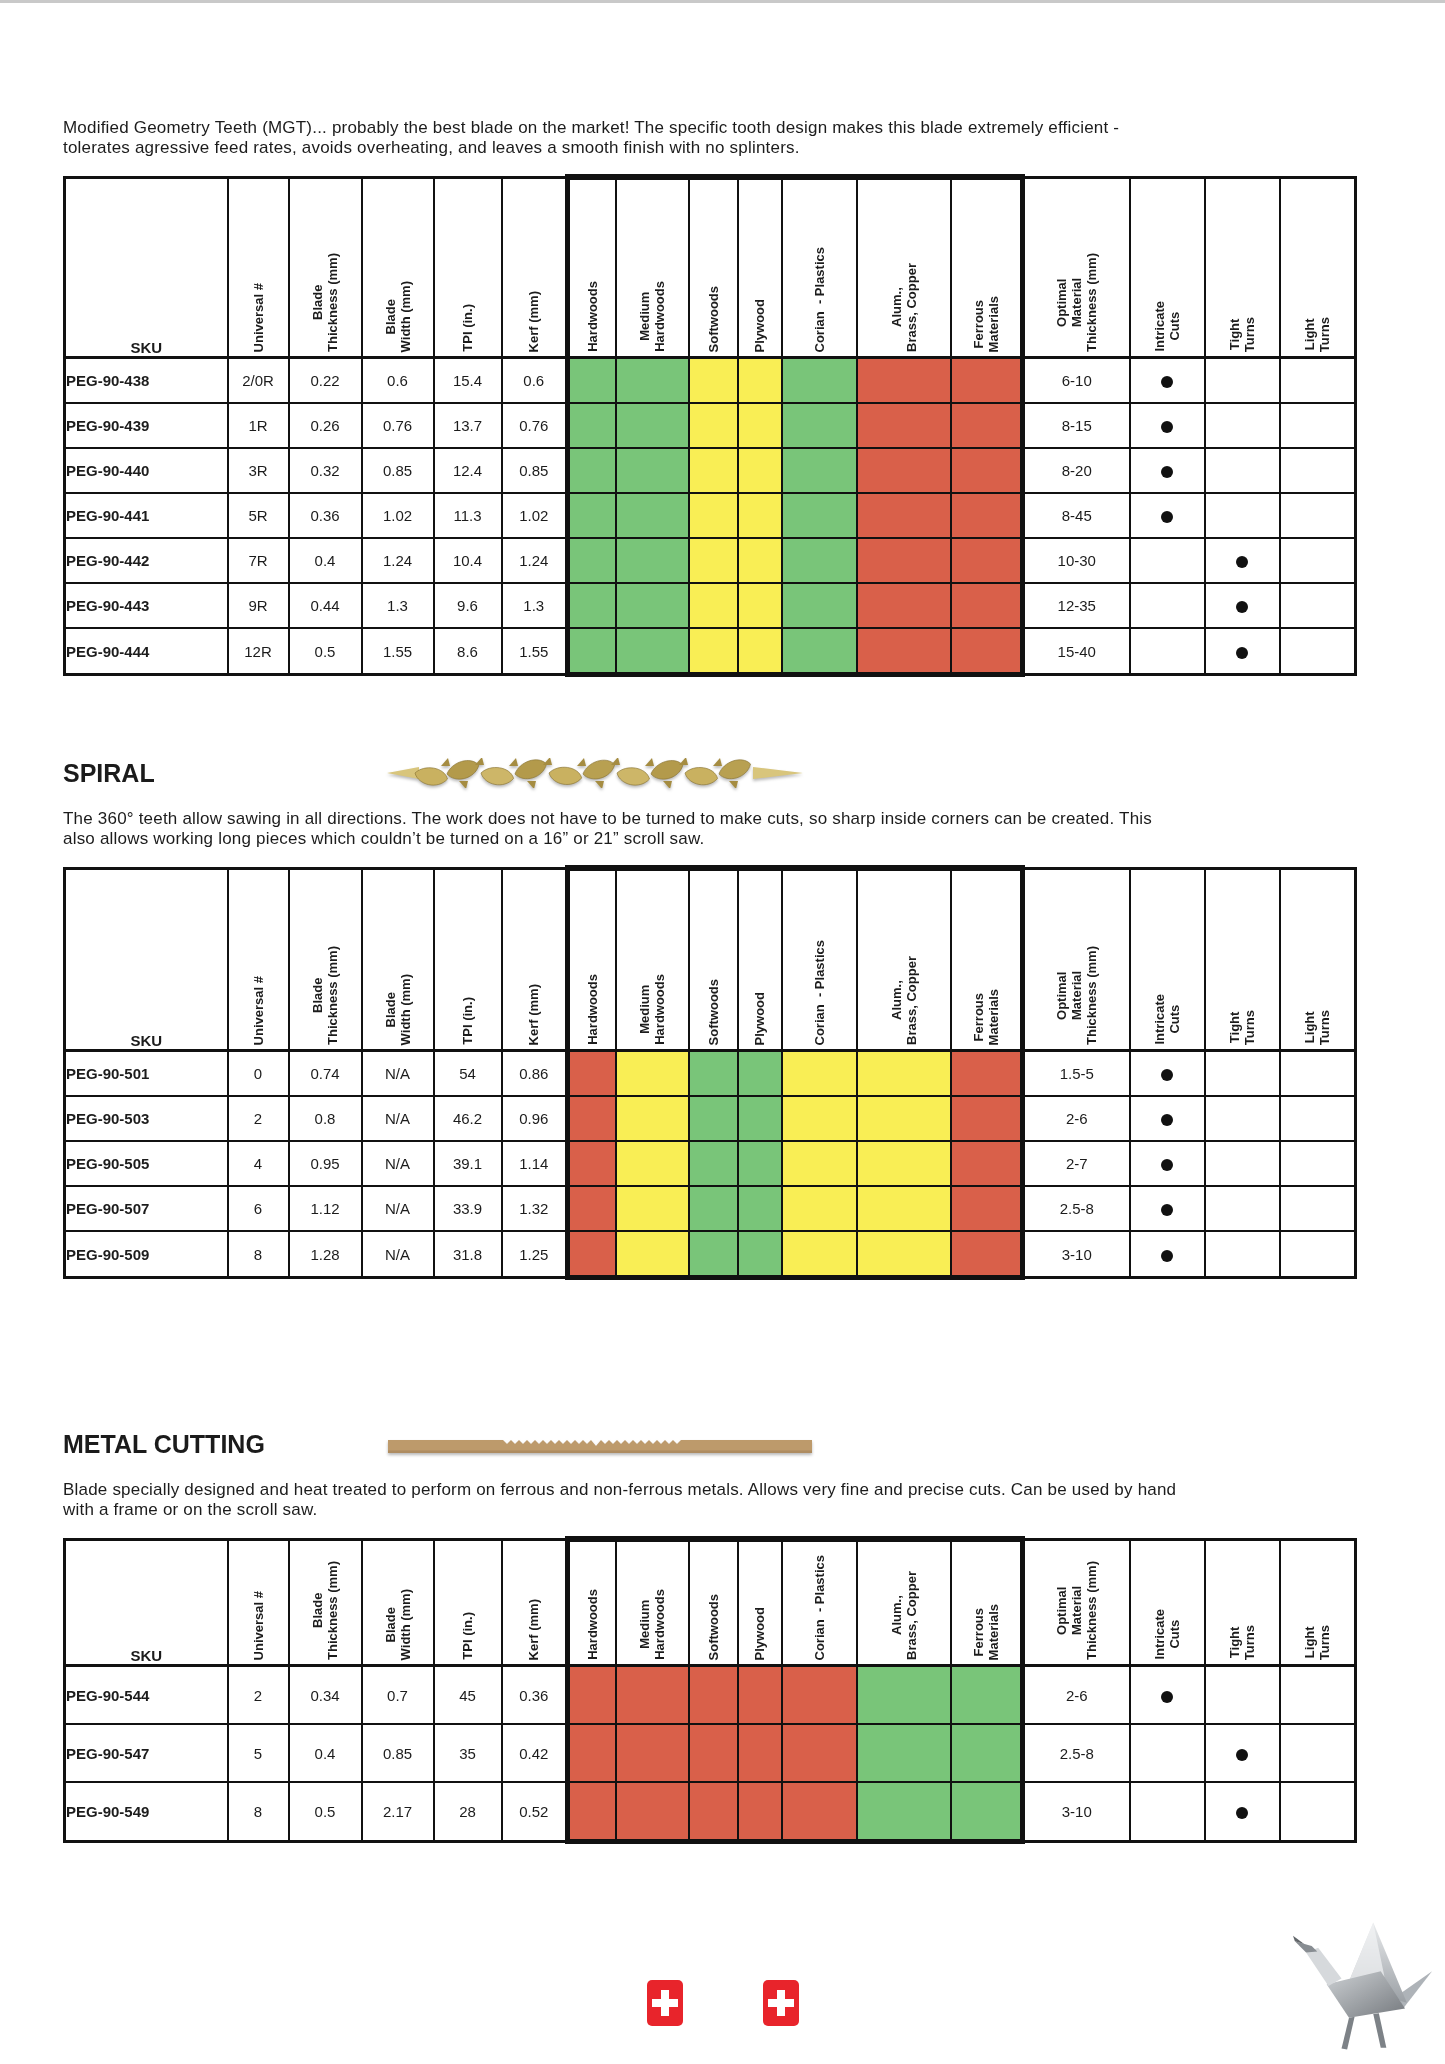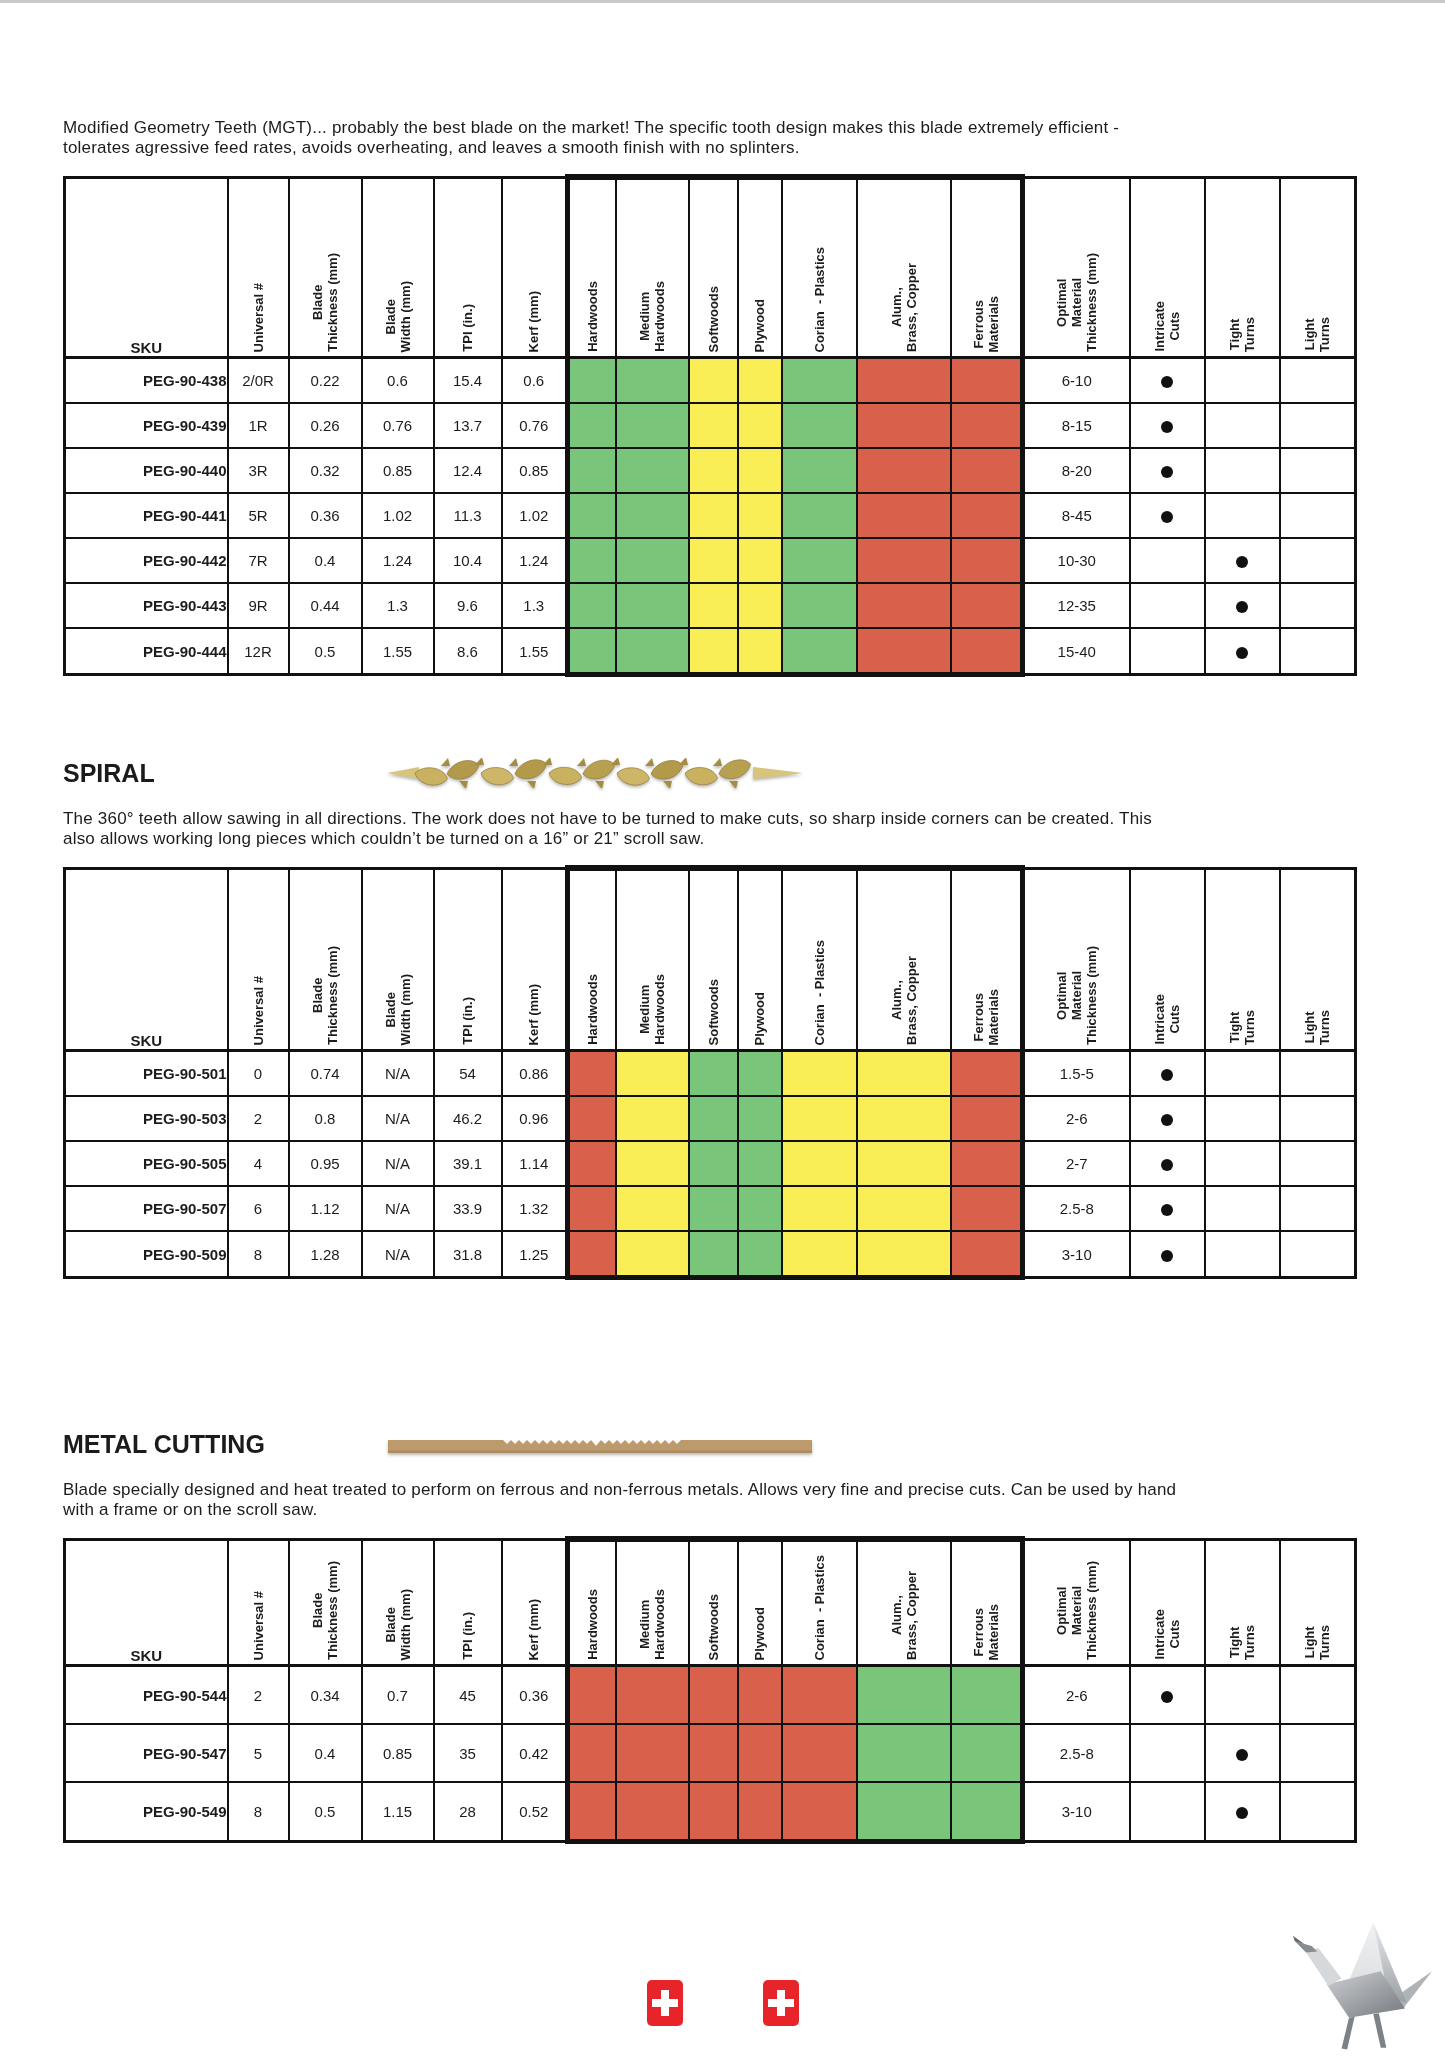--- a/index.html
+++ b/index.html
@@ -22,21 +22,21 @@
   table.t{border-collapse:collapse;table-layout:fixed;border:3px solid #111;}
   .t th,.t td{border:2px solid #111;padding:0;background:#fff;}
   .t thead th{border-bottom-width:3px;vertical-align:bottom;text-align:center;}
   .h-sku{font-size:15px;font-weight:bold;padding-bottom:10px;}
   .h-vert{padding-bottom:8px;}
   .vtxt{display:inline-block;writing-mode:vertical-rl;transform:rotate(180deg);
         white-space:pre-wrap;font-size:13px;font-weight:bold;line-height:15px;}
   .t0 thead th{height:176px;} .t1 thead th{height:178px;} .t2 thead th{height:122px;}
   .t0 tbody td{height:43px;} .t1 tbody td{height:43px;} .t2 tbody td{height:56px;}
   td.num{font-size:15px;text-align:center;vertical-align:middle;}
-  td.sku{font-size:15px;font-weight:bold;text-align:right;vertical-align:middle;}
+  td.sku{font-size:15px;font-weight:bold;text-align:left;vertical-align:middle;}
   th.m{border-top-width:6px;}
   .mf{border-left-width:5px !important;}
   .ml{border-right-width:5px !important;}
   td.mb{border-bottom-width:5px;}
   .dot{display:inline-block;width:12px;height:12px;border-radius:50%;background:#111;vertical-align:middle;}
   
   .footer{position:absolute;left:0;top:1980px;width:1445px;display:flex;justify-content:center;align-items:center;gap:80px;}
   .flag{display:inline-block;width:36px;height:46px;border-radius:5px;
         background:linear-gradient(#fff,#fff) center/8px 26px no-repeat,
                    linear-gradient(#fff,#fff) center/26px 8px no-repeat,
@@ -538,21 +538,21 @@
               <td class="m ml" style="background: rgb(121, 197, 121);"></td>
               <td class="num">2.5-8</td>
               <td class="num"></td>
               <td class="num"><span class="dot"></span></td>
               <td class="num"></td>
             </tr>
             <tr>
               <td class="sku">PEG-90-549</td>
               <td class="num">8</td>
               <td class="num">0.5</td>
-              <td class="num">1.15</td>
+              <td class="num">2.17</td>
               <td class="num">28</td>
               <td class="num">0.52</td>
               <td class="m mf mb" style="background: rgb(217, 96, 74);"></td>
               <td class="m mb" style="background: rgb(217, 96, 74);"></td>
               <td class="m mb" style="background: rgb(217, 96, 74);"></td>
               <td class="m mb" style="background: rgb(217, 96, 74);"></td>
               <td class="m mb" style="background: rgb(217, 96, 74);"></td>
               <td class="m mb" style="background: rgb(121, 197, 121);"></td>
               <td class="m ml mb" style="background: rgb(121, 197, 121);"></td>
               <td class="num">3-10</td>

